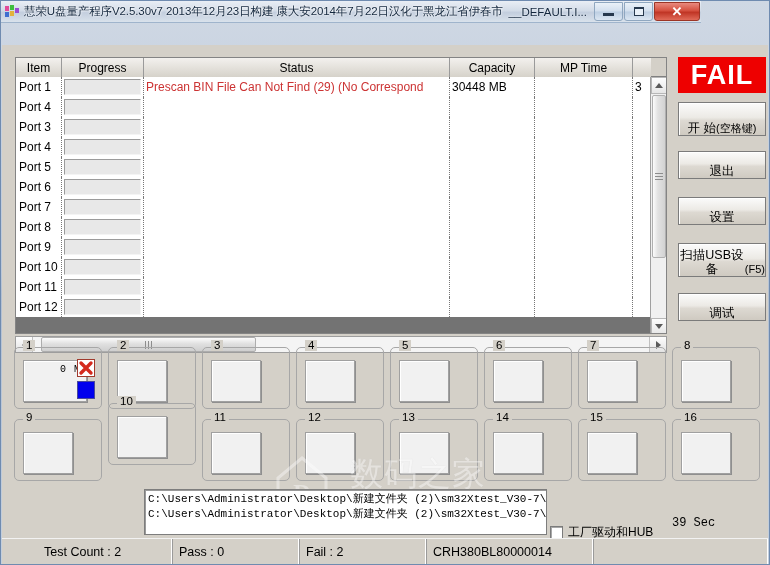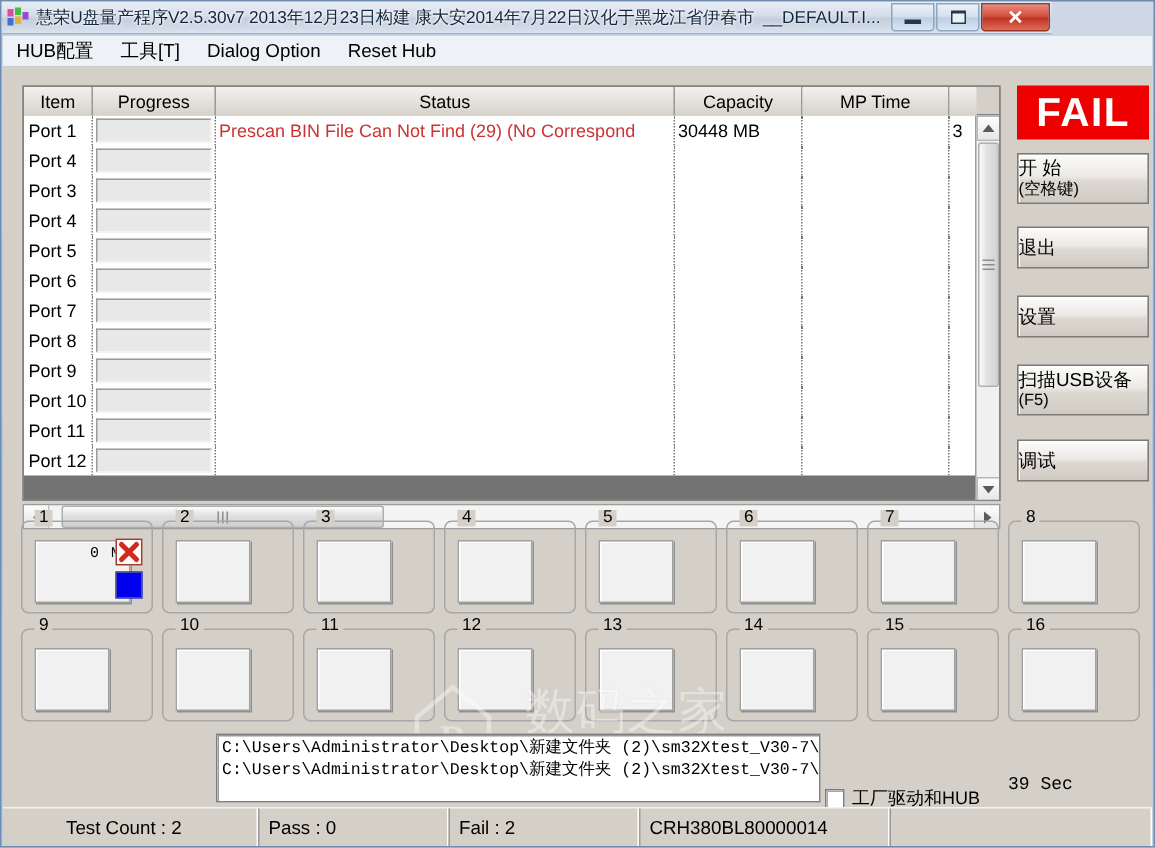--- a/index.html
+++ b/index.html
@@ -182,21 +182,21 @@
     width: 88px; height: 36px; background: #ee0000;
     display: flex; align-items: center; justify-content: center;
     color: #ffffff; font-size: 27px; font-weight: bold; letter-spacing: 1px;
     font-family: "Liberation Sans", sans-serif;
   }
   .rbtn {
     width: 88px; margin-top: 11px;
     background: linear-gradient(to bottom,#fbfbfb 0%,#eceae5 45%,#ddd9d2 55%,#cfcac1 100%);
     border: 1px solid #7b7b7b;
     box-shadow: inset 1px 1px 0 #ffffff;
-    display: flex; flex-direction: column; align-items: flex-start; justify-content: center;
+    display: flex; flex-direction: row; align-items: flex-end; justify-content: center;
     font-size: 12.5px; color: #000; text-align: center; line-height: 14px;
     cursor: default;
   }
   .rbtn.two-line { height: 34px; }
   .rbtn.one-line { height: 28px; }
   .rbtn .sub { font-size: 11px; }
   #btn-start { margin-top: 9px; }
   #btn-exit  { margin-top: 15px; }
   #btn-set   { margin-top: 18px; }
   #btn-scan  { margin-top: 18px; }
@@ -325,26 +325,20 @@
       </span>
       <span class="wbtn">
         <span class="max-sq"></span>
       </span>
       <span class="wbtn close">
         <span class="gl">✕</span>
       </span>
     </span>
   </div>
 
-  <div id="menubar">
-    <span class="menu-item">HUB配置</span>
-    <span class="menu-item">工具[T]</span>
-    <span class="menu-item">Dialog Option</span>
-    <span class="menu-item">Reset Hub</span>
-  </div>
 
   <div id="client">
 
     <div id="grid">
       <div id="grid-header">
         <div class="hcell c-item">Item</div>
         <div class="hcell c-prog">Progress</div>
         <div class="hcell c-stat">Status</div>
         <div class="hcell c-cap">Capacity</div>
         <div class="hcell c-mp">MP Time</div>
@@ -614,21 +608,21 @@
           <span class="slot-inner">
             <span class="slot-cap"></span>
           </span>
         </div>
         <div class="slot" style="left: 0px; top: 82px;">
           <span class="slot-num">9</span>
           <span class="slot-inner">
             <span class="slot-cap"></span>
           </span>
         </div>
-        <div class="slot" style="left: 94px; top: 82px;">
+        <div class="slot" style="left: 94px; top: 66px;">
           <span class="slot-num">10</span>
           <span class="slot-inner">
             <span class="slot-cap"></span>
           </span>
         </div>
         <div class="slot" style="left: 188px; top: 82px;">
           <span class="slot-num">11</span>
           <span class="slot-inner">
             <span class="slot-cap"></span>
           </span>

